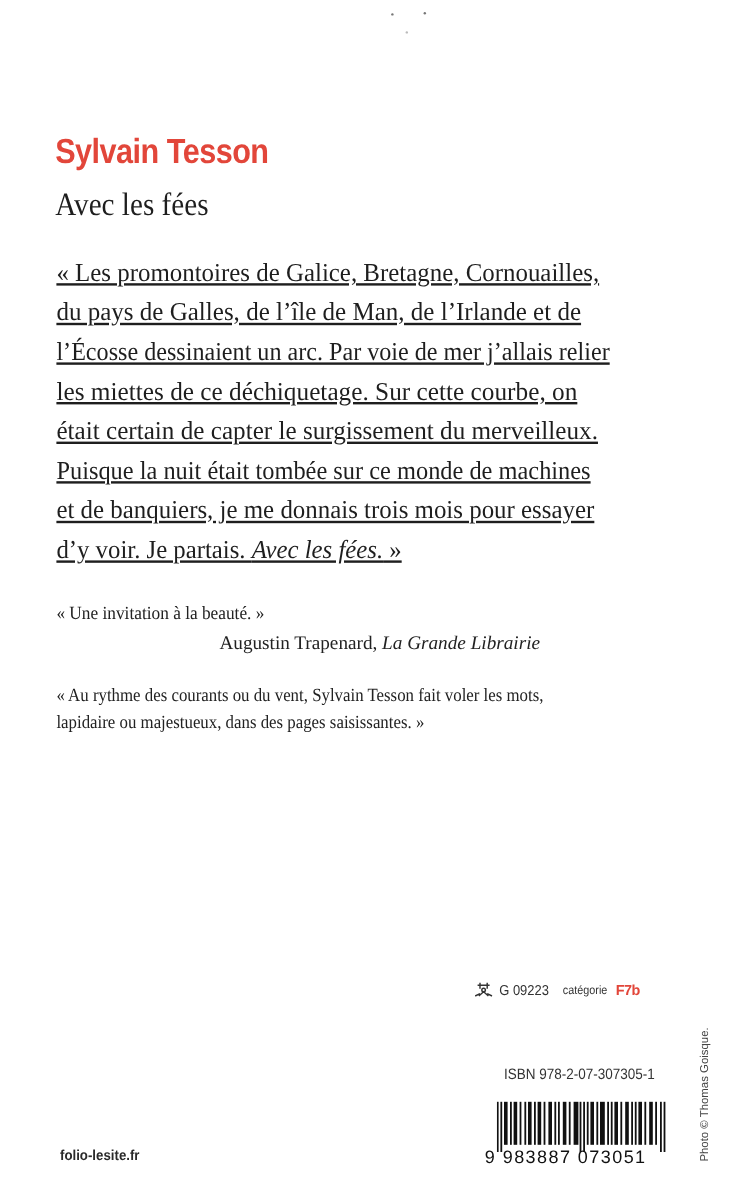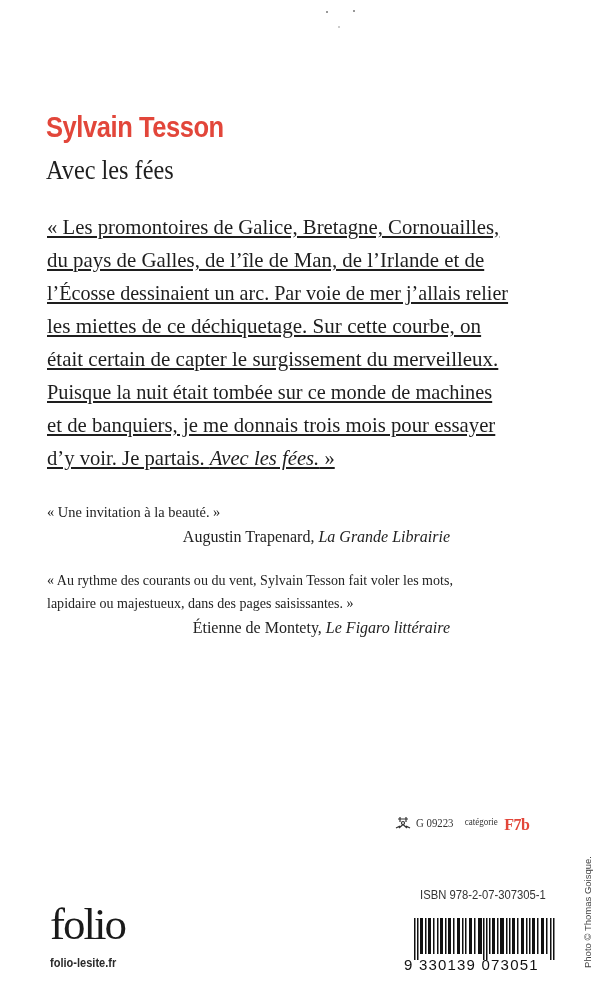--- a/index.html
+++ b/index.html
@@ -110,33 +110,33 @@
       font-size: 12px;
       color: #2a2a2a;
       transform: scaleX(0.92);
       transform-origin: left top;
       white-space: nowrap;
     }
     .catalog {
       position: absolute;
       left: 395px;
       top: 816px;
-      font-family: Liberation Serif, serif;
+      font-family: Liberation Sans, sans-serif;
       font-size: 12px;
       color: #333;
       white-space: nowrap;
       display: flex;
-      align-items: flex-start;
+      align-items: center;
       gap: 5px;
     }
     .catalog .code { transform: scaleX(0.9); transform-origin: left bottom; }
     .catalog .cat-label { font-size: 10px; transform: scaleX(0.9); }
     .catalog .cat-value {
       font-weight: bold;
-      font-size: 16px;
+      font-size: 12px;
       color: #e2463a;
       line-height: 18px;
       letter-spacing: -0.5px;
     }
     .seal-icon {
       width: 16px; height: 14px;
       display: inline-block;
     }
     .isbn {
       position: absolute;
@@ -201,23 +201,21 @@
     <span class="line" style="transform:scaleX(0.945);">Puisque la nuit était tombée sur ce monde de machines</span>
     <span class="line" style="transform:scaleX(0.965);">et de banquiers, je me donnais trois mois pour essayer</span>
     <span class="line" style="transform:scaleX(0.96);"><span>d’y voir. Je partais. </span><em>Avec les fées.</em><span> »</span></span>
   </div>
 
   <div class="quote" style="top:503px;transform:scaleX(0.93);transform-origin:left top;">« Une invitation à la beauté. »</div>
   <div class="attr" style="top:528px;"><span>Augustin Trapenard, </span><em>La Grande Librairie</em></div>
 
   <div class="quote" style="top:571px;transform:scaleX(0.905);transform-origin:left top;">« Au rythme des courants ou du vent, Sylvain Tesson fait voler les mots,</div>
   <div class="quote" style="top:594px;transform:scaleX(0.905);transform-origin:left top;">lapidaire ou majestueux, dans des pages saisissantes. »</div>
-  <div class="attr" style="top:619px;"><span>Étienne de Montety, </span><em>Le Figaro littéraire</em></div>
-
-  <div class="folio-logo">folio</div>
+
   <div class="folio-site">folio-lesite.fr</div>
 
   <div class="catalog">
     <svg class="seal-icon" viewBox="0 0 16 14">
       <g fill="none" stroke="#333" stroke-width="1.2">
         <path d="M5 1 L5 6 M11 1 L11 6 M3 3 L13 3"></path>
         <circle cx="8" cy="7" r="1.5"></circle>
         <path d="M8 8.5 L4 12 M8 8.5 L12 12 M1 12 L5 10 M15 12 L11 10"></path>
       </g>
     </svg>
@@ -260,16 +258,16 @@
       <rect x="112" y="0" width="1.5" height="36"></rect>
       <rect x="115" y="0" width="1.5" height="36"></rect>
       <rect x="118" y="0" width="3" height="36"></rect>
       <rect x="123" y="0" width="1.5" height="36"></rect>
       <rect x="127" y="0" width="3" height="36"></rect>
       <rect x="132" y="0" width="1.5" height="36"></rect>
       <rect x="136" y="0" width="1.5" height="42"></rect>
       <rect x="139" y="0" width="1.5" height="42"></rect>
     </g>
   </svg>
-  <div class="barcode-digits">9 330139 073051</div>
+  <div class="barcode-digits">9 983887 073051</div>
 
   <div class="photo-credit">Photo © Thomas Goisque.</div>
 </div>
 
 </body></html>

